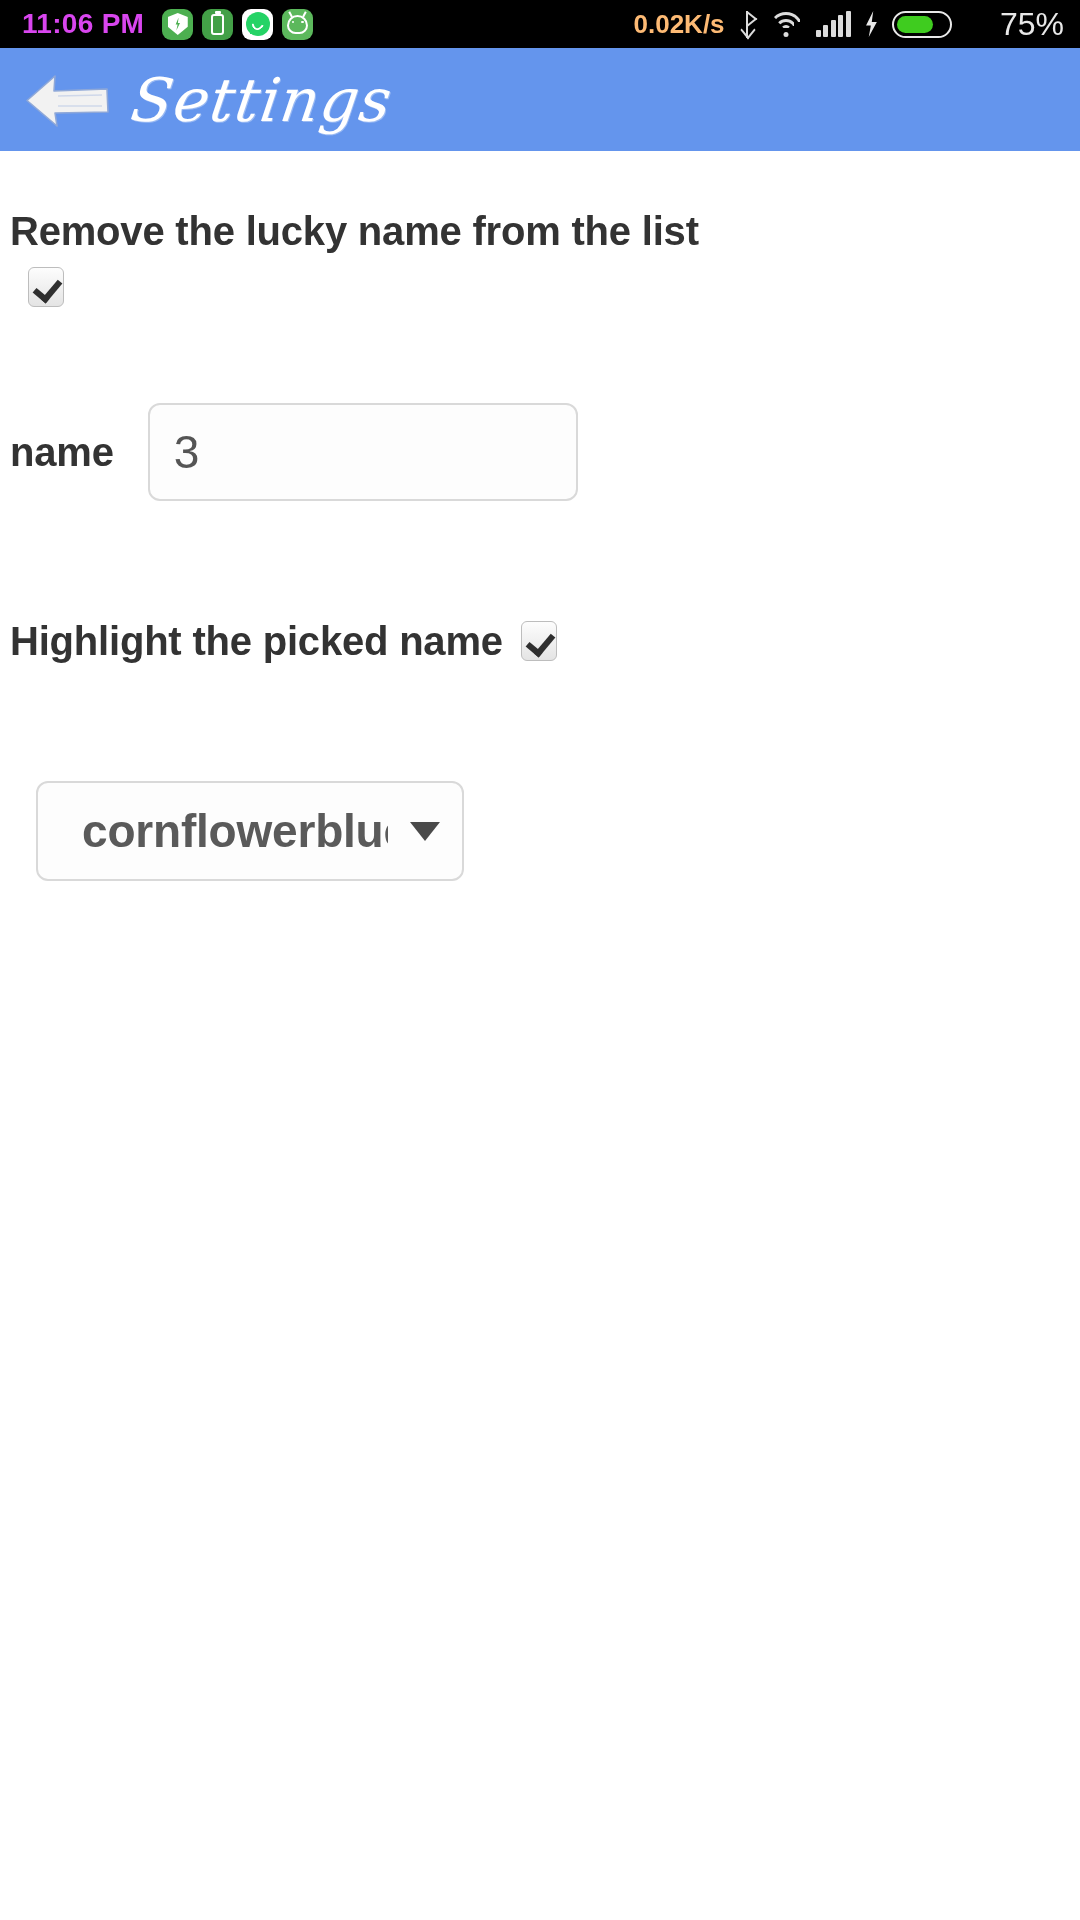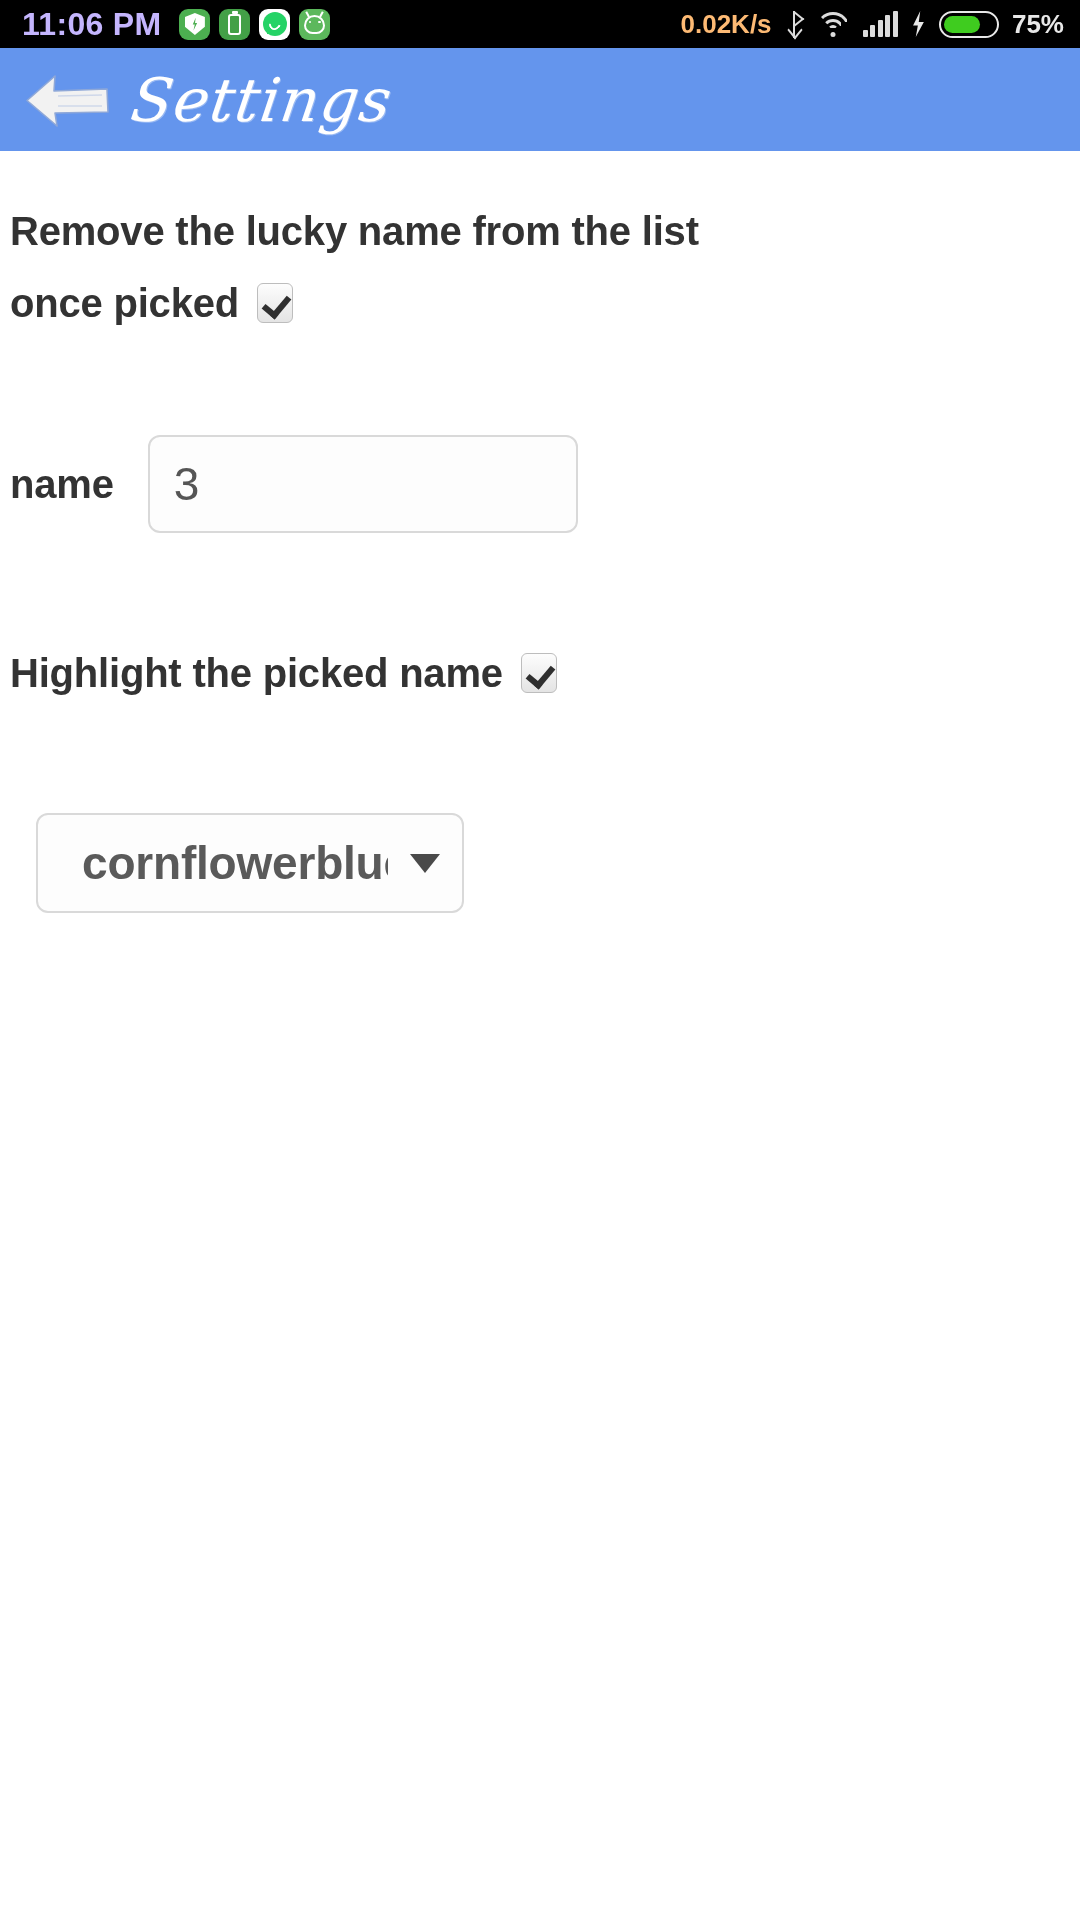--- a/index.html
+++ b/index.html
@@ -16,22 +16,22 @@
   .status-bar {
     position: relative;
     width: 1080px;
     height: 48px;
     background: #000000;
     display: flex;
     align-items: center;
     padding: 0 16px 0 22px;
   }
   .status-clock {
-    color: #c4b5fd;
-    font-size: 32px;
+    color: #d946ef;
+    font-size: 28px;
     font-weight: bold;
     letter-spacing: 0.3px;
     white-space: nowrap;
   }
   .status-left-icons {
     display: flex;
     align-items: center;
     gap: 9px;
     margin-left: 18px;
   }
@@ -222,23 +222,24 @@
     align-items: center;
     flex: 0 0 auto;
   }
   .battery-pill .fill {
     height: 100%;
     background: #3fcc1f;
     border-radius: 9px;
   }
   .battery-pct {
     color: #e8e8e8;
-    font-size: 26px;
-    font-weight: bold;
+    font-size: 32px;
+    font-weight: normal;
     white-space: nowrap;
+    margin-left: 35px;
   }
 
   
   .app-header {
     width: 1080px;
     height: 103px;
     background: #6495ed;
     display: flex;
     align-items: center;
     padding-left: 24px;
@@ -449,21 +450,20 @@
 </div>
 
 <div class="settings-body">
 
   <div class="setting-row">
     <div class="setting-label-wrap">
       <div class="setting-line">
         <span>Remove the lucky name from the list</span>
       </div>
       <div class="setting-line">
-        <span>once picked</span>
         <span class="chk"></span>
       </div>
     </div>
   </div>
 
   <div class="gap-a"></div>
 
   <div class="setting-row">
     <div class="setting-label-wrap">
       <div class="setting-line row-inline">

